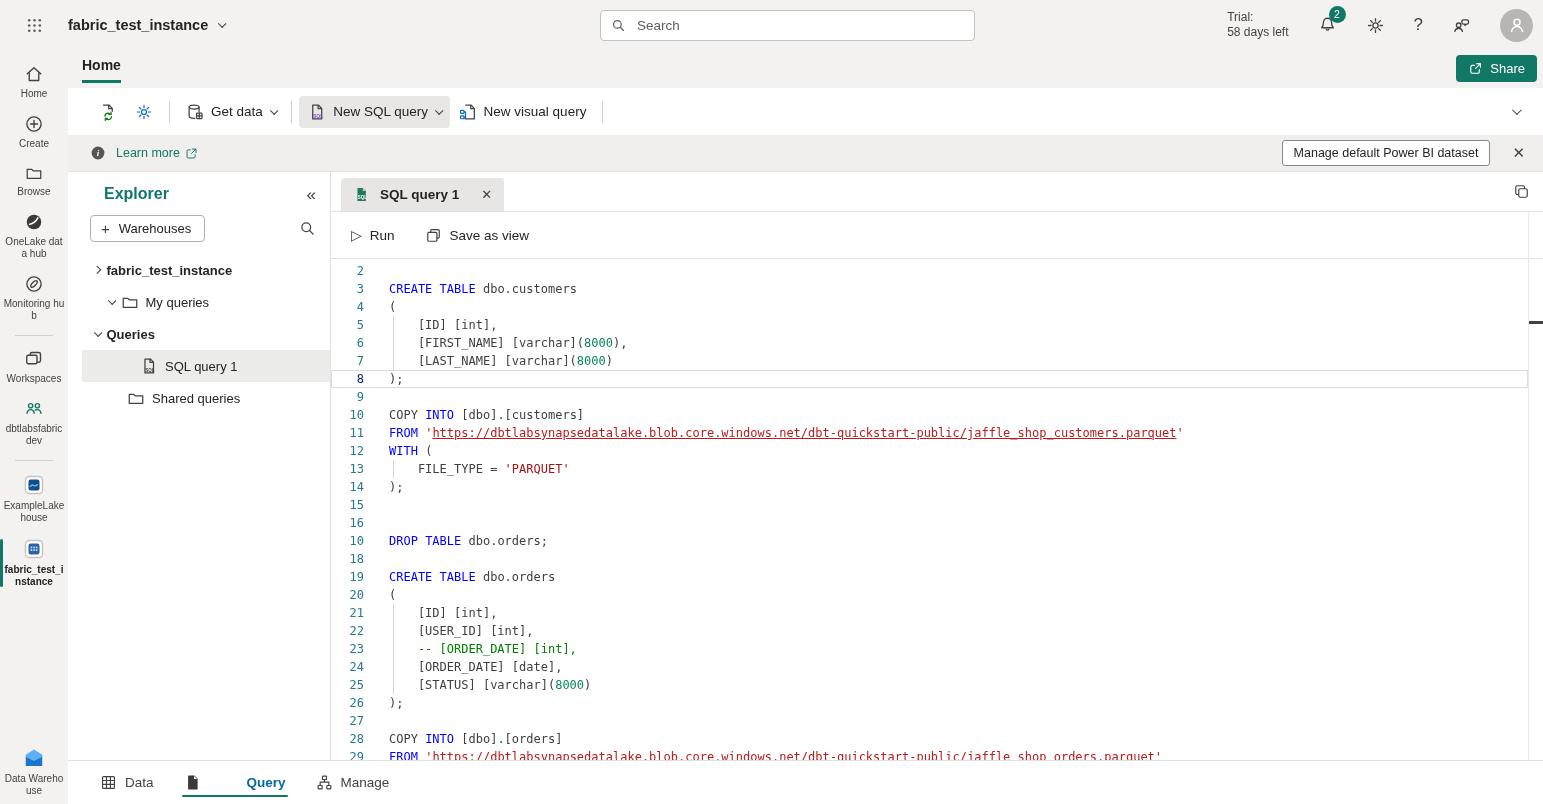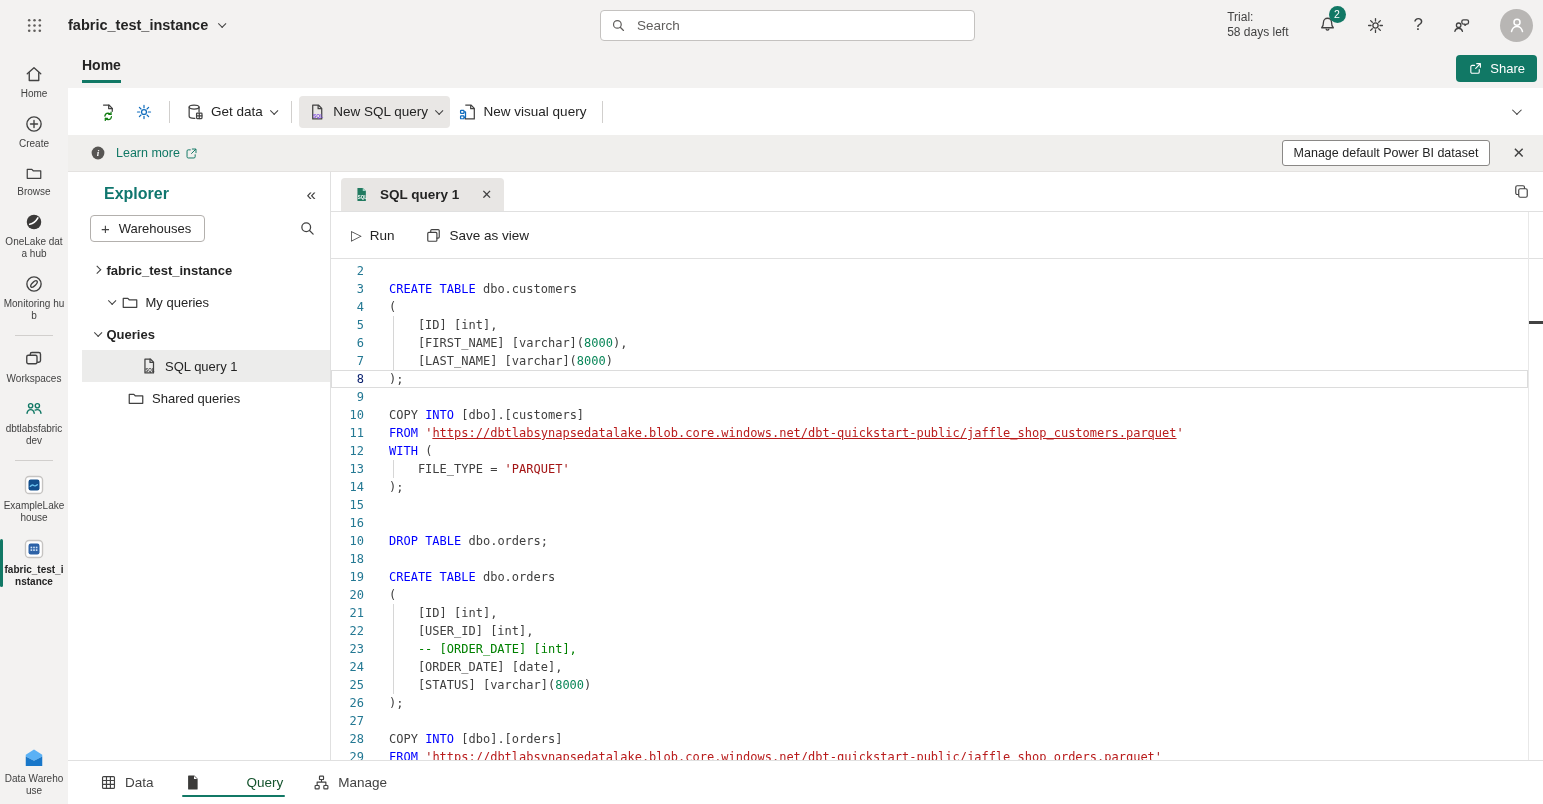--- a/index.html
+++ b/index.html
@@ -93,21 +93,21 @@
   .tk-num { color:#098658; }
   .tk-c { color:#008000; }
   .tk-s { color:#a31515; }
   .tk-u { color:#b91c1c; text-decoration:underline; }
   .editor-vline { position:absolute; right:14px; top:40px; bottom:0; width:1px; background:#e8e8e8; }
   .overview-mark { position:absolute; right:0; top:149px; width:14px; height:3px; background:#424242; }
 
   
   .bottom-bar { position:absolute; left:68px; right:0; bottom:0; height:44px; background:#fff; border-top:1px solid #e0e0e0; display:flex; align-items:center; gap:30px; padding-left:32px; z-index:5; }
   .bottom-tab { position:relative; height:100%; display:flex; align-items:center; gap:8px; font-size:13.5px; color:#424242; cursor:pointer; }
-  .bottom-tab.selected { font-weight:400; color:#14532d;gap:46px; }
+  .bottom-tab.selected { font-weight:700; color:#0369a1;gap:46px; }
   .bottom-tab.selected::after { content:''; position:absolute; left:-2px; right:-2px; bottom:7px; height:2.5px; background:#117865; border-radius:2px; }
 </style>
 </head>
 <body>
 
 <div class="top-header">
   <div class="app-launcher">
     <span class="icon">
       <svg viewBox="0 0 16 16" width="17" height="17">
           <g fill="#605e5c">

